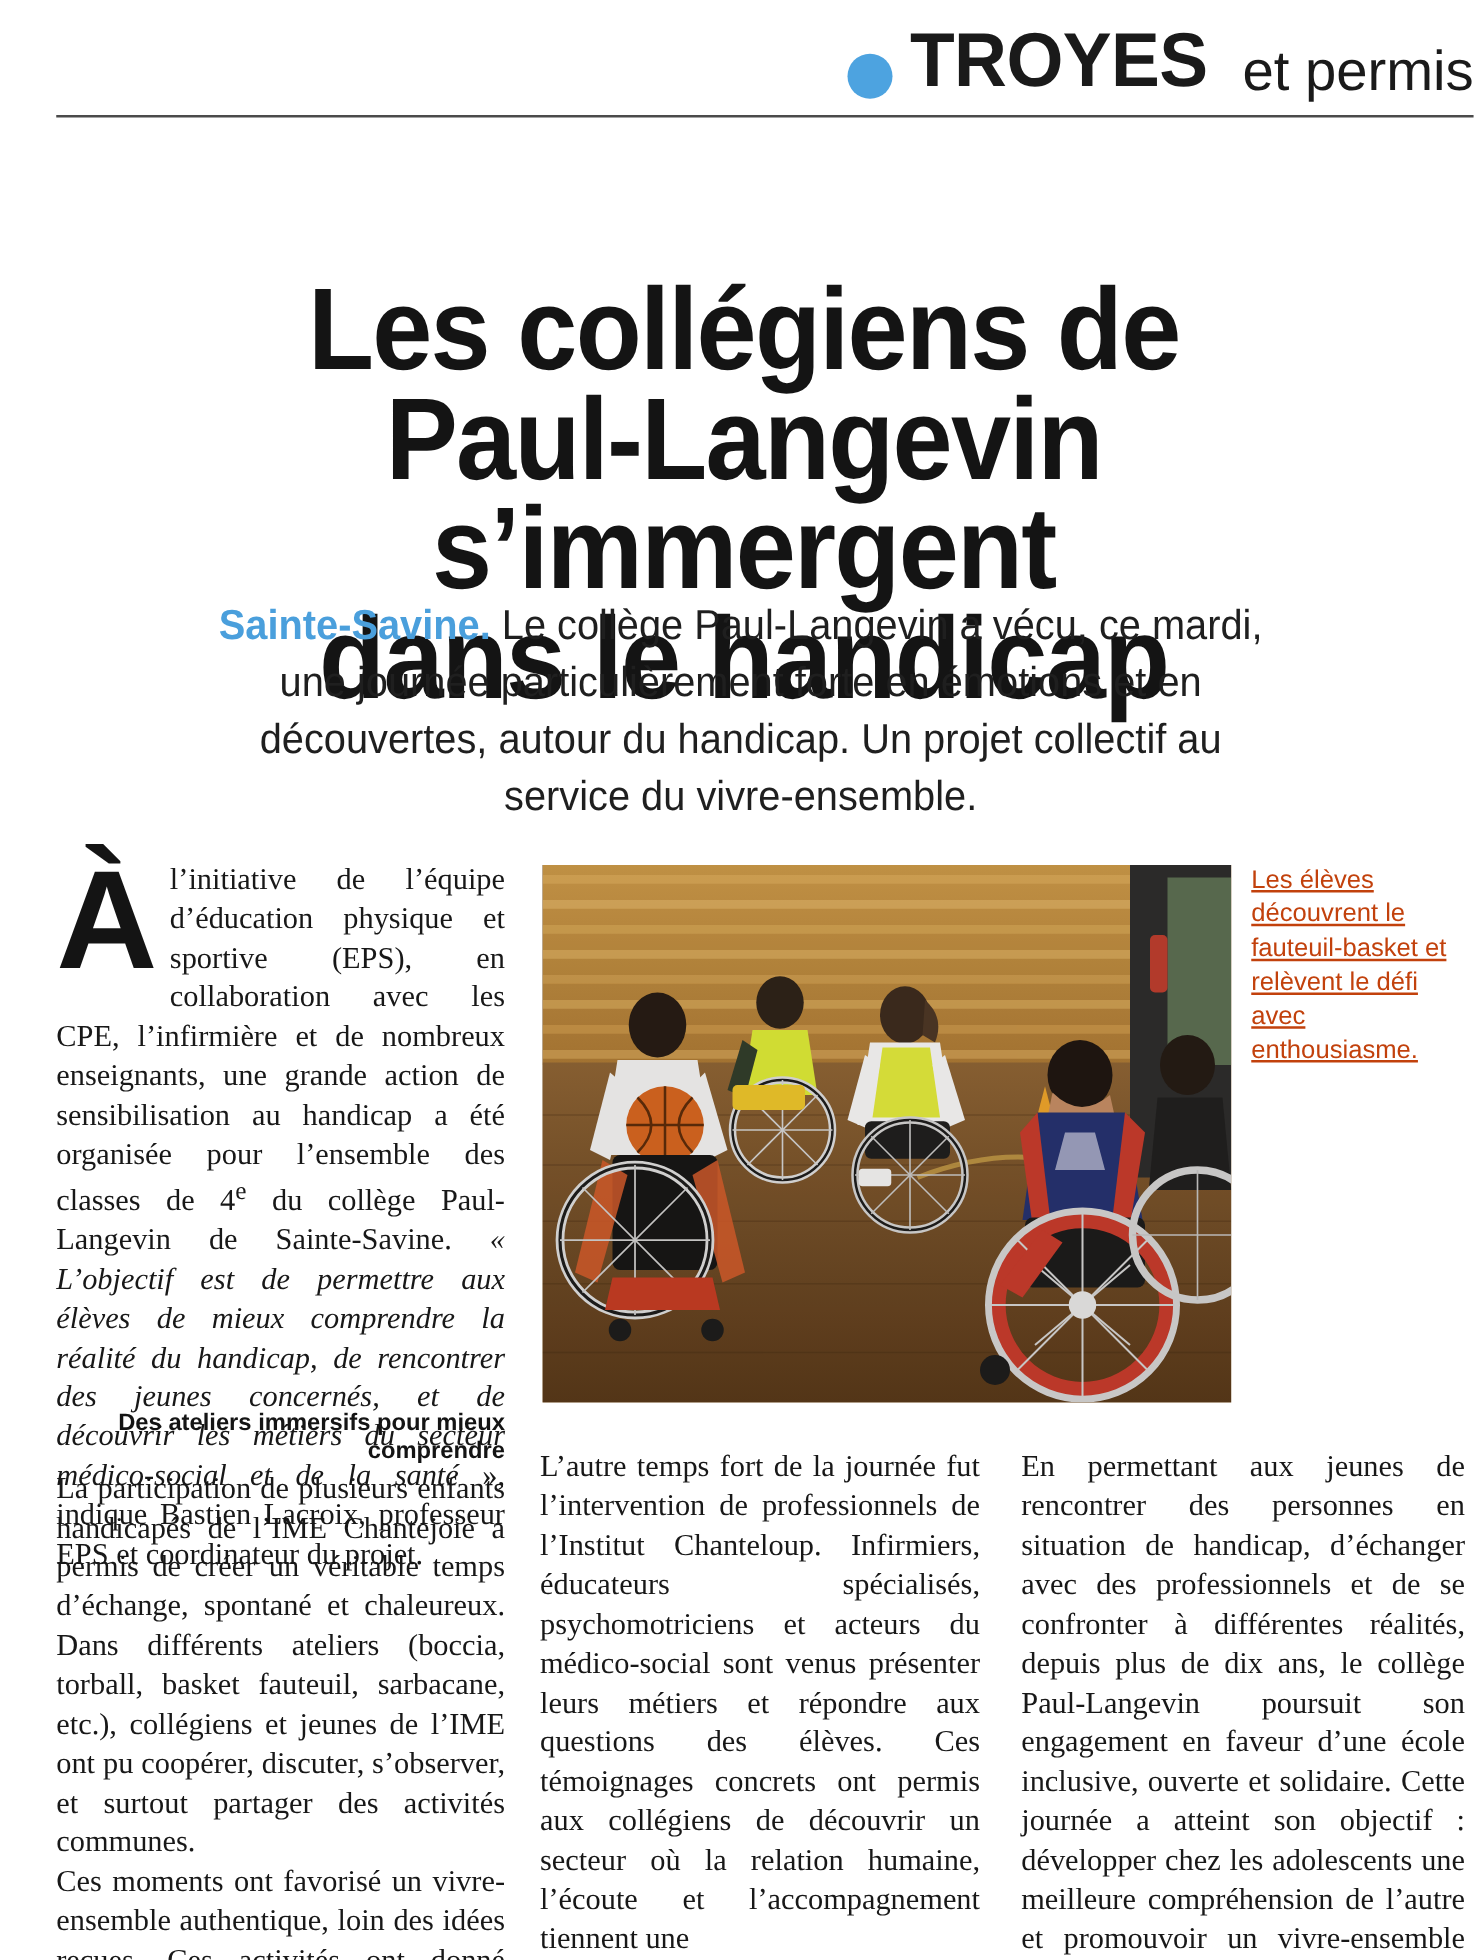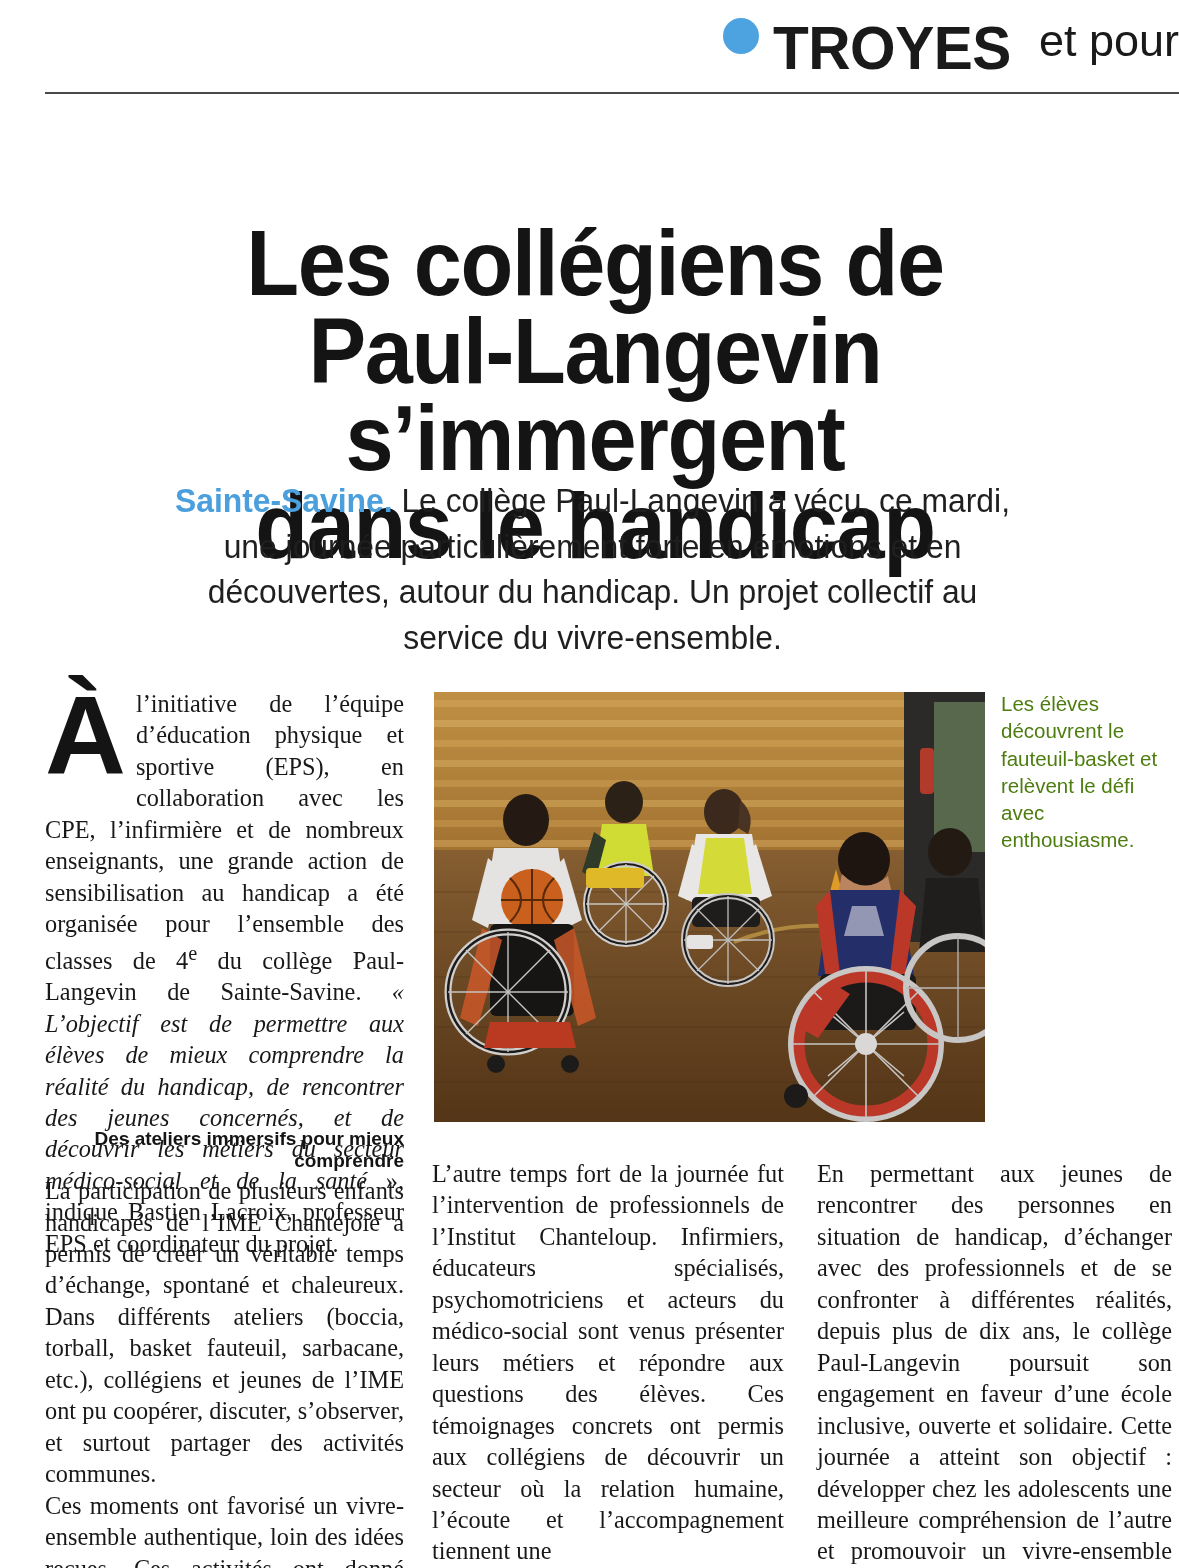--- a/index.html
+++ b/index.html
@@ -21,21 +21,21 @@
     position: absolute;
     left: 0; top: 0;
     width: 1179px;
     height: 96px;
   }
   .masthead-inner {
     position: absolute;
     right: 0;
     top: 18px;
     display: flex;
-    align-items: flex-start;
+    align-items: flex-end;
     gap: 14px;
     white-space: nowrap;
   }
   .section-dot {
     width: 36px;
     height: 36px;
     border-radius: 50%;
     background: #4da3e0;
     display: block;
     flex: 0 0 auto;
@@ -117,21 +117,22 @@
   .photo svg { display: block; width: 100%; height: 100%; }
 
   .caption {
     position: absolute;
     left: 1001px;
     top: 690px;
     width: 175px;
     font-family: "Liberation Sans", sans-serif;
     font-size: 20.5px;
     line-height: 1.33;
-    color: #4d7c0f;
+    color: #c2410c;
+    text-decoration: underline;
   }
 
   
   .col {
     position: absolute;
     font-family: "Liberation Serif", serif;
     font-size: 24.3px;
     line-height: 1.295;
     text-align: justify;
     text-justify: inter-word;
@@ -168,21 +169,21 @@
     text-align: right;
   }
 </style>
 </head>
 <body>
 
 <div class="masthead">
   <div class="masthead-inner">
     <span class="section-dot"></span>
     <span class="section-name">TROYES</span>
-    <span class="section-suffix">et pour</span>
+    <span class="section-suffix">et permis</span>
   </div>
   <div class="masthead-rule"></div>
 </div>
 
 <h1 class="headline">
   <span>Les collégiens de</span>
   <span>Paul-Langevin s’immergent</span>
   <span>dans le handicap</span>
 </h1>
 

